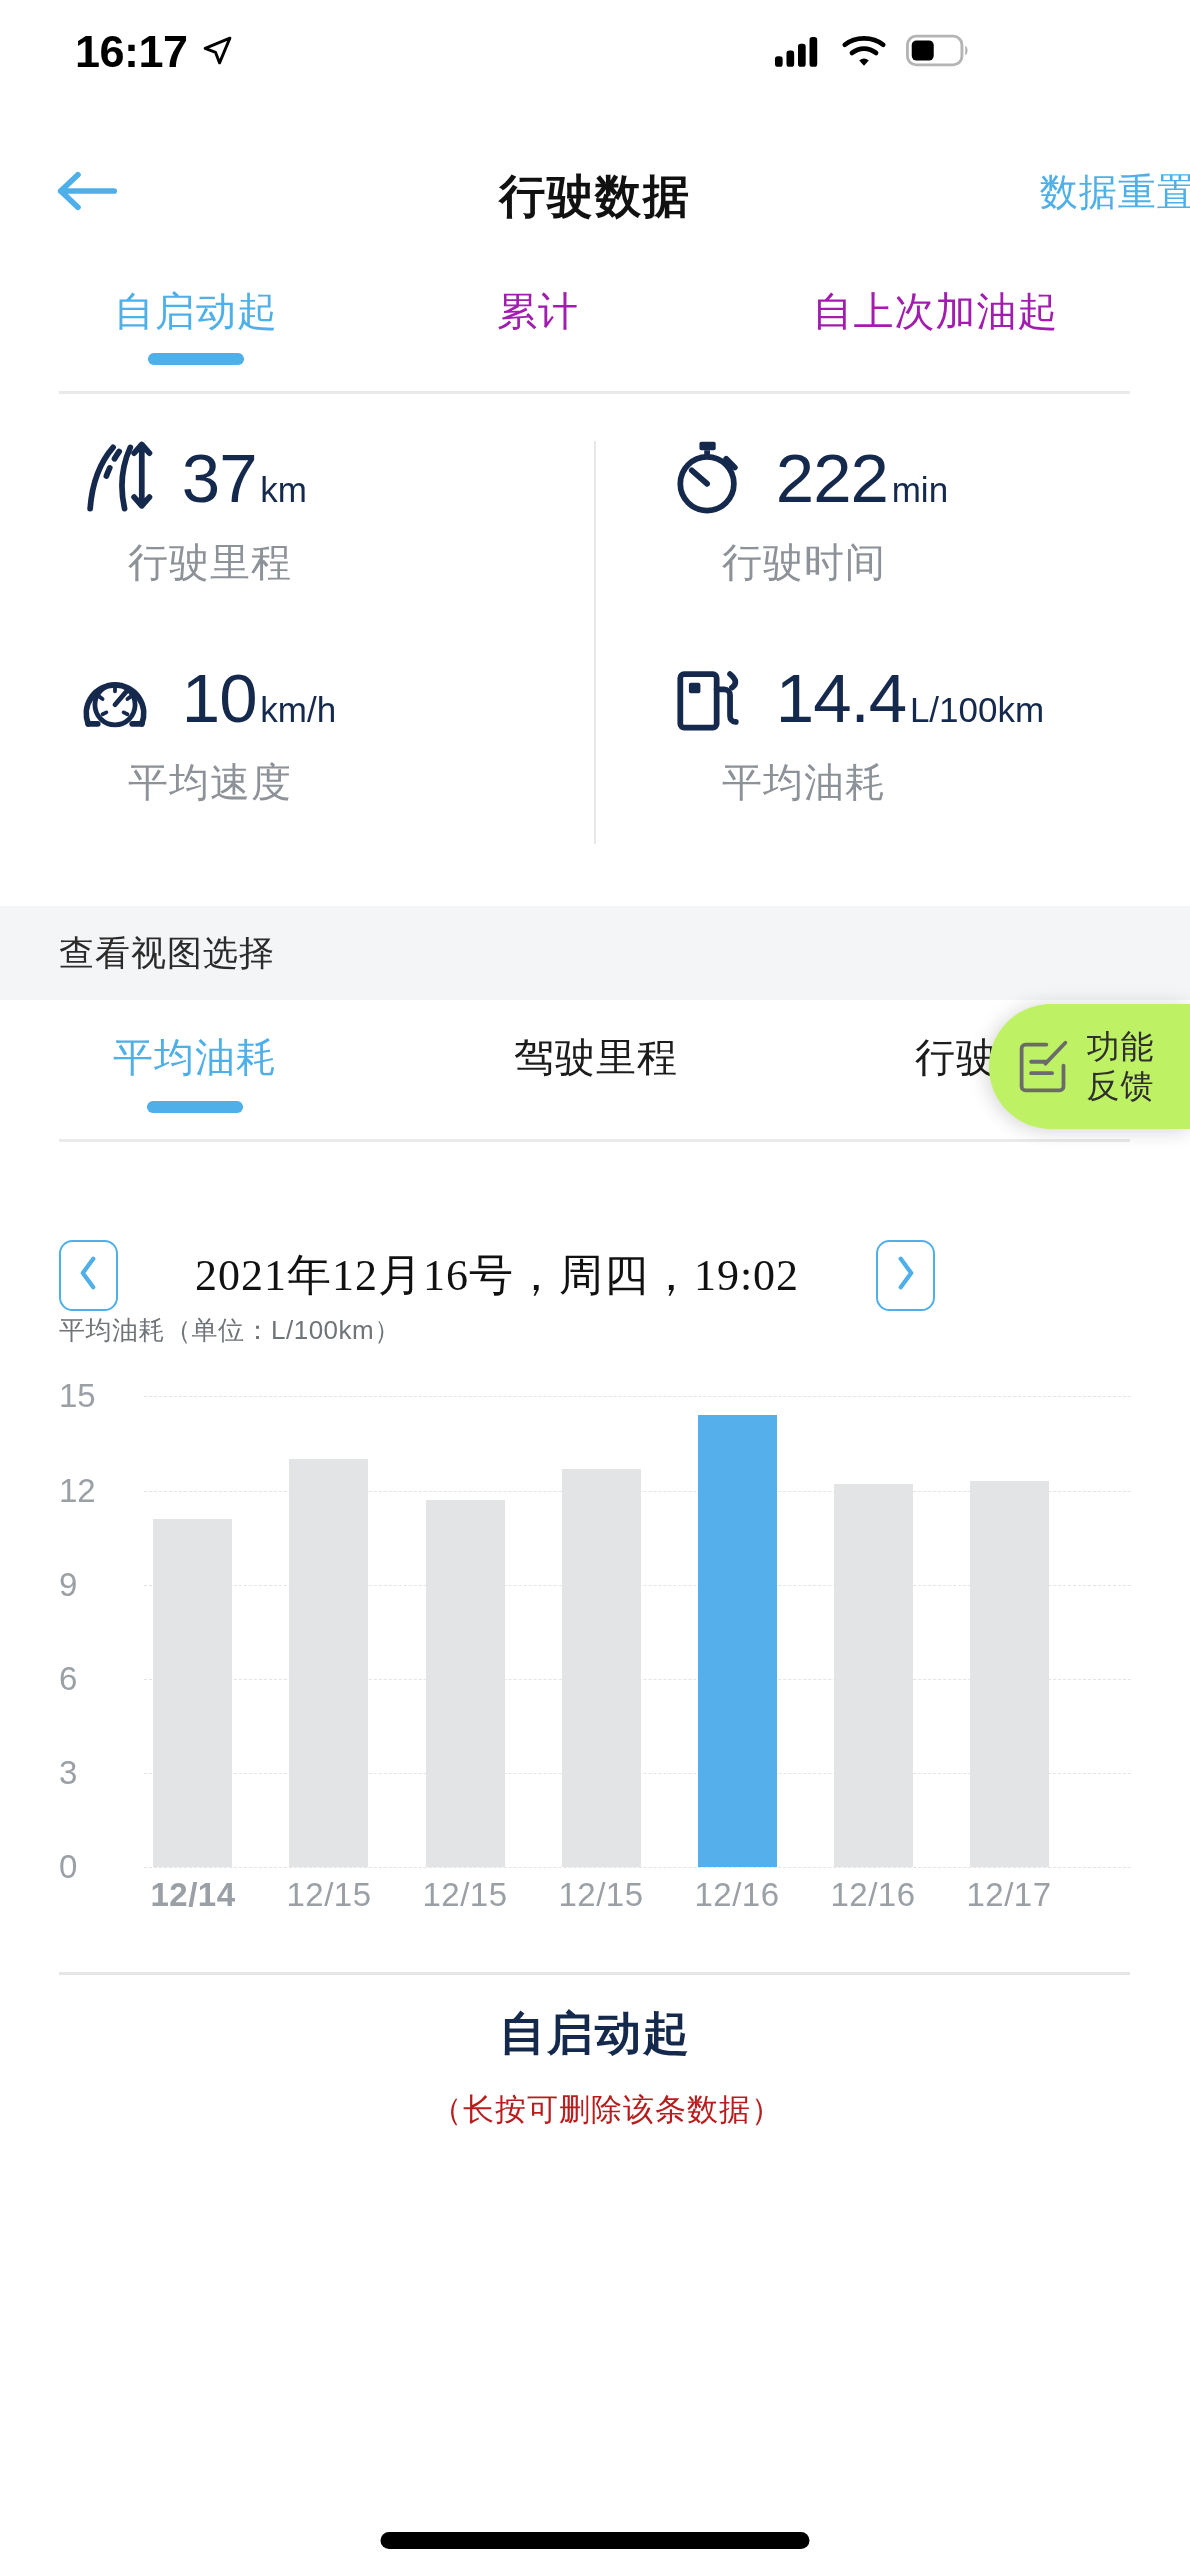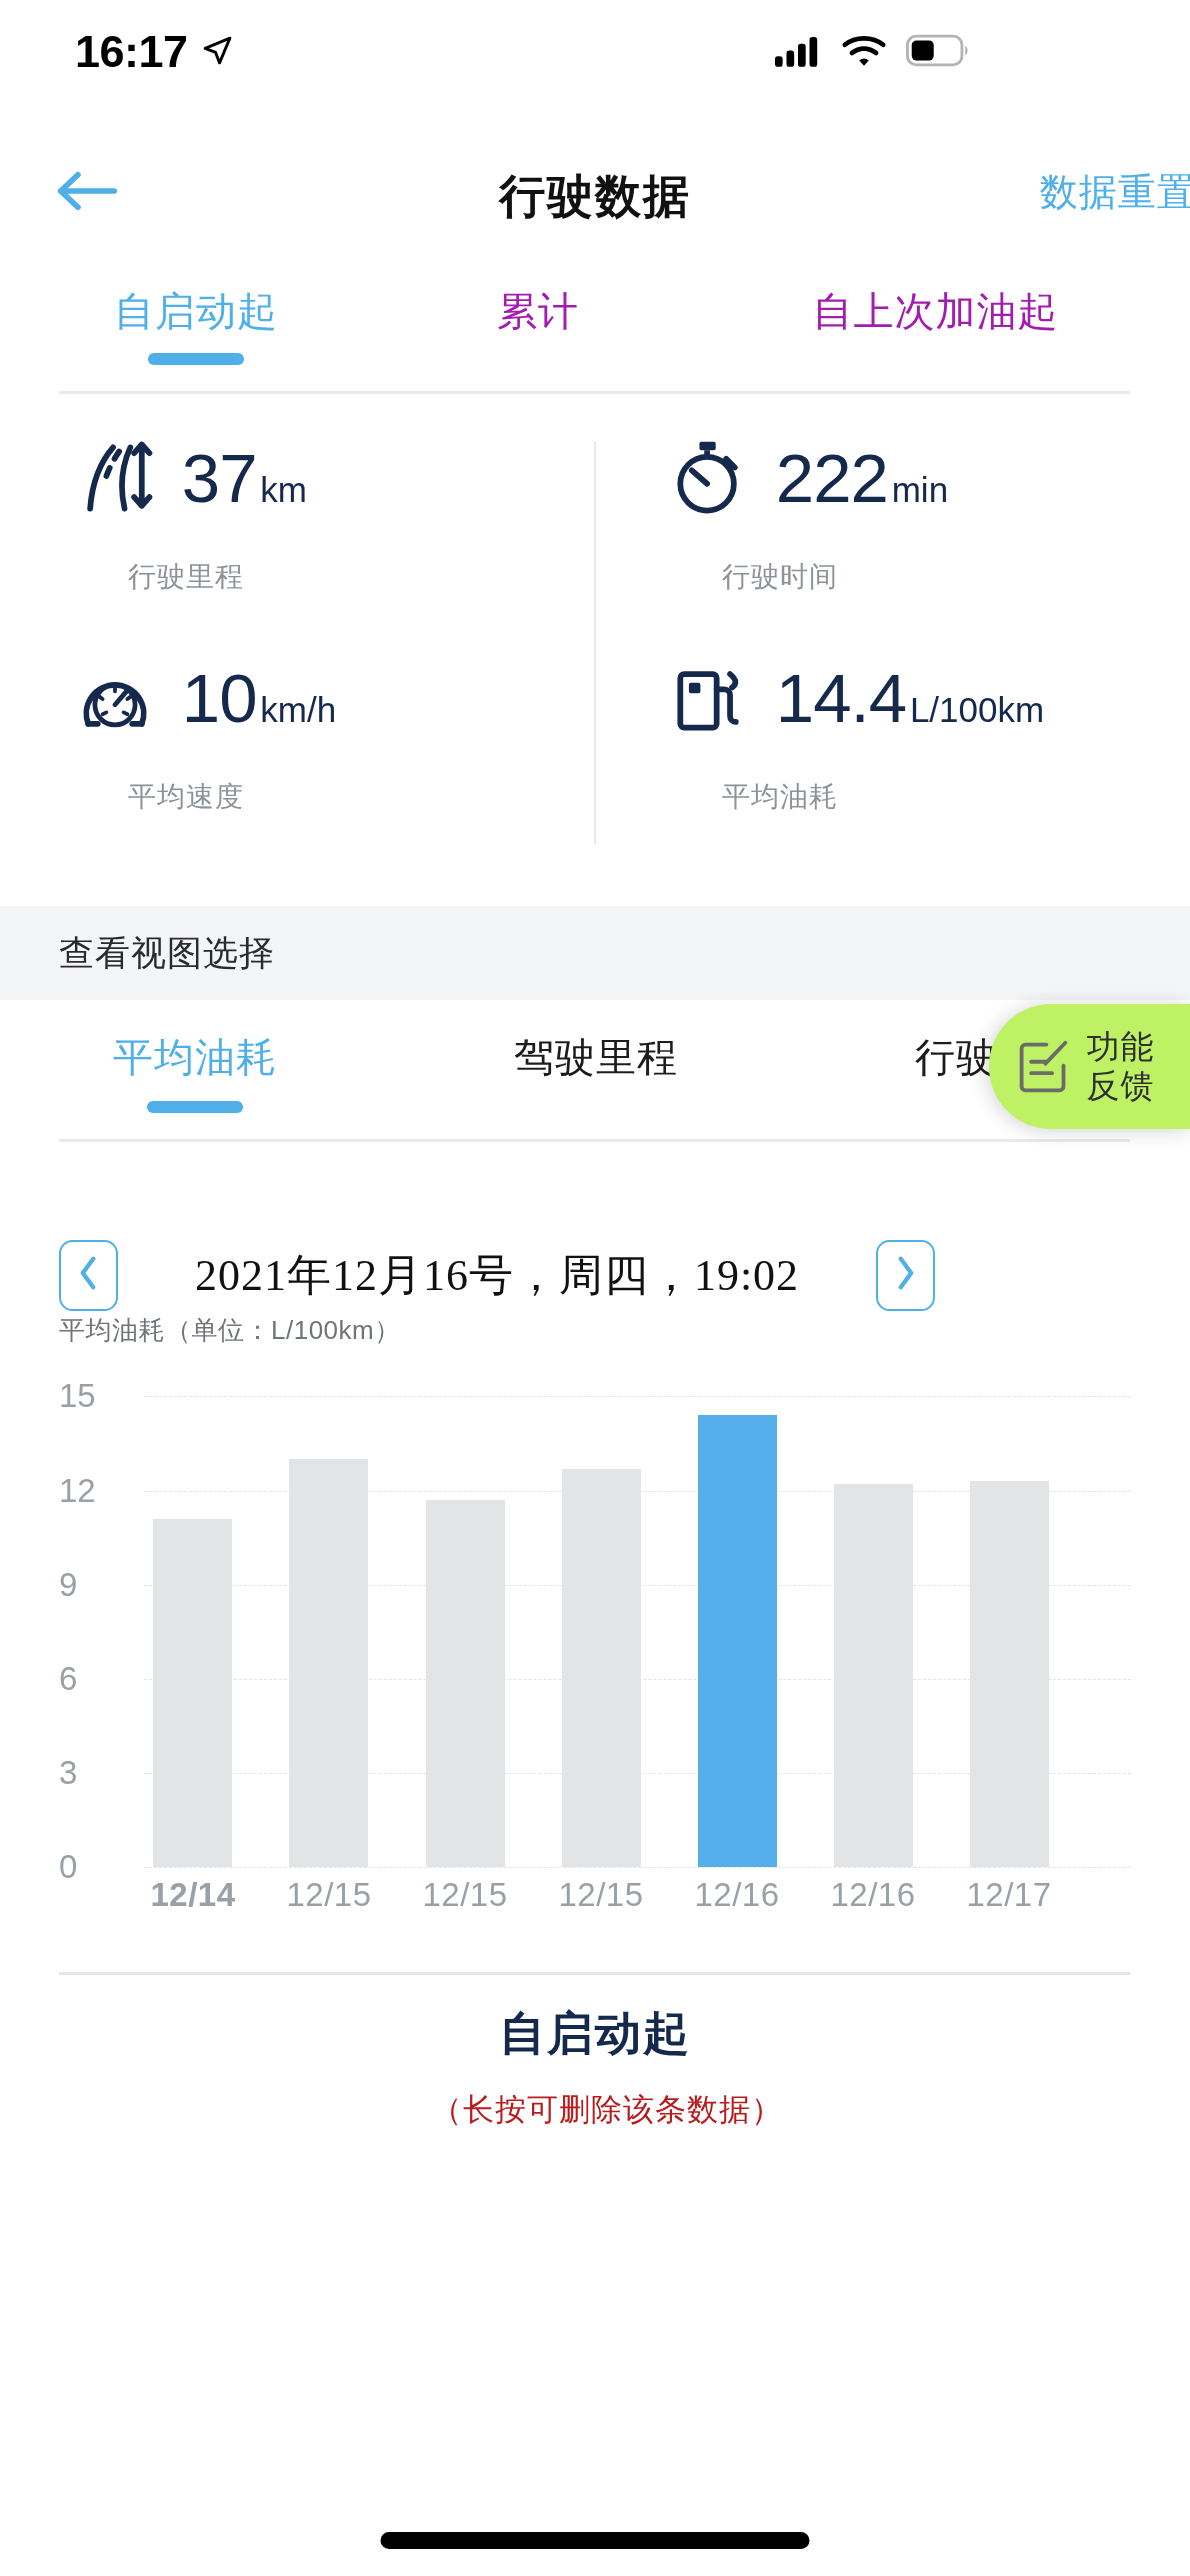--- a/index.html
+++ b/index.html
@@ -62,21 +62,21 @@
   }
   .stat{ position:absolute; width:556px; height:220px; }
   .stat-row{ display:flex; align-items:center; gap:23px; height:113px; padding-left:3.8px; }
   .stat-icon{ width:88px; height:88px; display:flex; align-items:center; justify-content:center; }
   .stat-value{
     display:flex; align-items:baseline; color:#15294d;
   }
   .stat-num{ font-size:69px; font-weight:500; letter-spacing:-1px; line-height:1; }
   .stat-unit{ font-size:35px; font-weight:400; margin-left:3.8px; line-height:1; }
   .stat-label{
-    font-size:28px; color:#8d9299; padding-left:61px; margin-top:23px; letter-spacing:1px;
+    font-size:40px; color:#8d9299; padding-left:61px; margin-top:0; letter-spacing:1px;
   }
   .vline{
     position:absolute; left:594px; top:441px; width:1.9px; height:403px; background:#e8e8e8;
   }
 
   
   .band{
     position:absolute; left:0; top:906px; width:1190px; height:94px;
     background:#f4f5f7; display:flex; align-items:center;
   }

